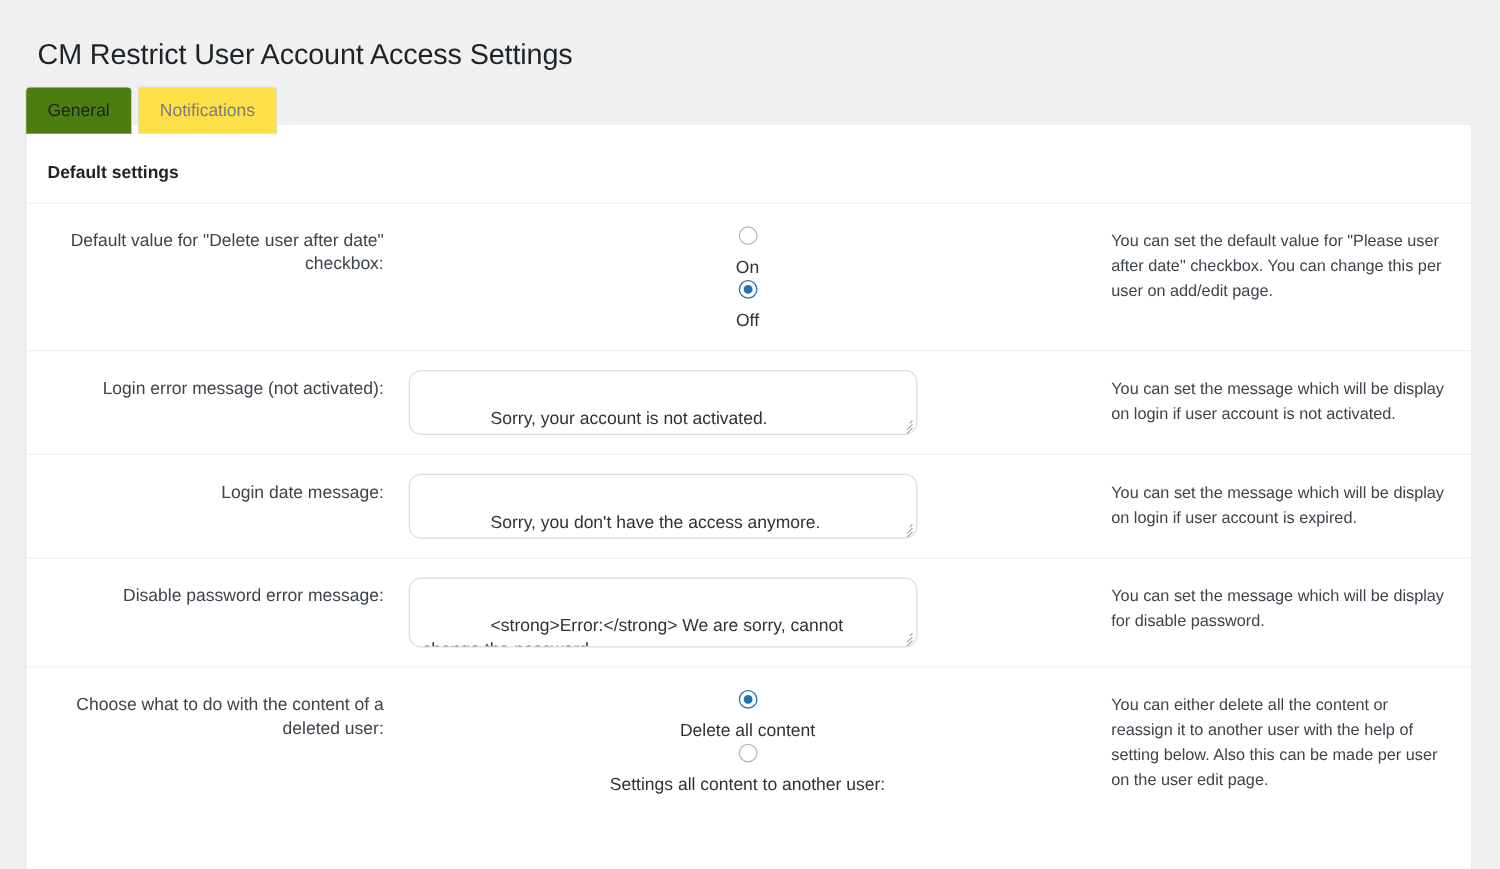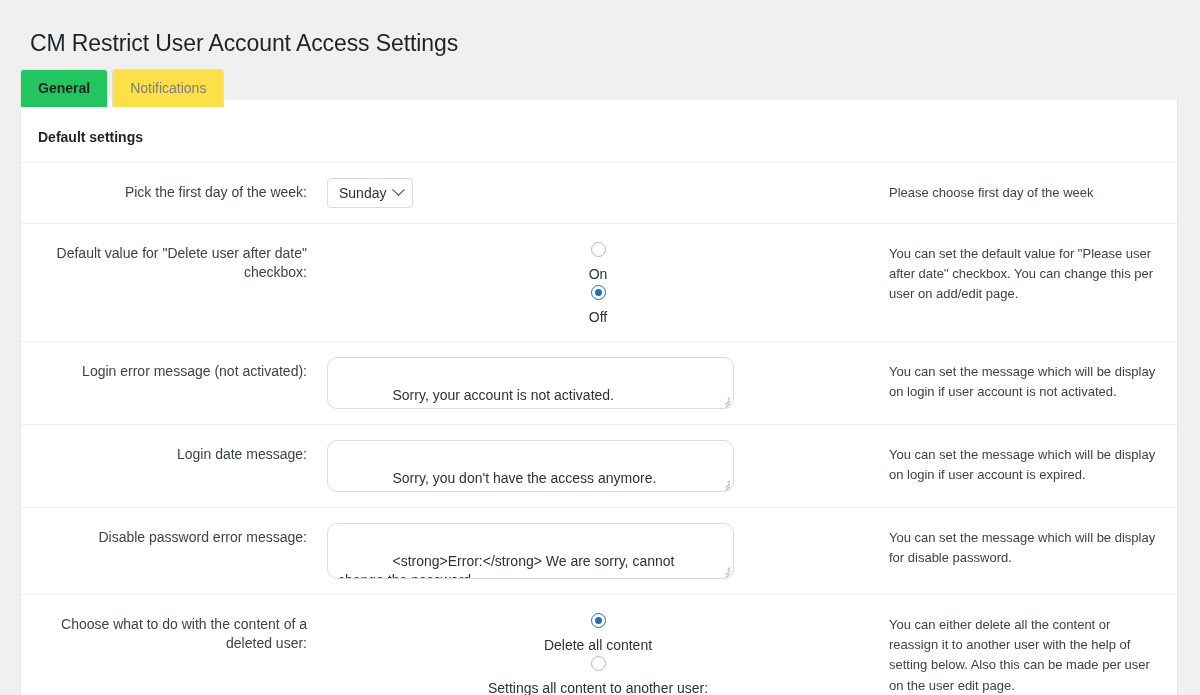--- a/index.html
+++ b/index.html
@@ -38,23 +38,23 @@
     border-bottom: none;
     border-radius: 4px 4px 0 0;
     background: #fde047;
     color: #7c7c80;
     line-height: 1.45;
     font-weight: 400;
     cursor: pointer;
     user-select: none;
   }
   .tab.active {
-    background: #22c55e;
+    background: #4d7c0f;
     color: #1d2327;
-    font-weight: 700;
+    font-weight: 400;
     border-color: #e2e2e3;
   }
 
   
   .card {
     position: absolute;
     left: 20px; top: 100px;
     width: 1158px;
     height: 620px;
     background: #ffffff;
@@ -200,30 +200,20 @@
     <div class="tab active">General</div>
     <div class="tab">Notifications</div>
   </div>
 
   <div class="card">
     <h2 class="section-title">Default settings</h2>
 
     <table class="form-table">
       <tbody>
 
-        <tr>
-          <th>Pick the first day of the week:</th>
-          <td class="field">
-            <div class="select">
-              <span>Sunday</span>
-              <span class="chev"></span>
-            </div>
-          </td>
-          <td class="help">Please choose first day of the week</td>
-        </tr>
 
         <tr>
           <th>Default value for "Delete user after date" checkbox:</th>
           <td class="field">
             <div class="radio-group">
               <label class="radio-row">
                 <span class="radio"></span>
                 <span>On</span>
               </label>
               <label class="radio-row">

